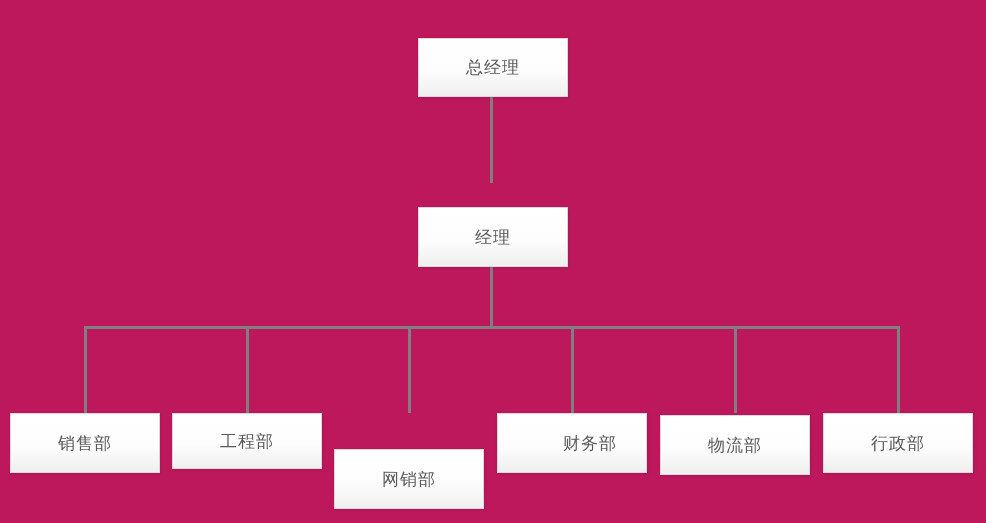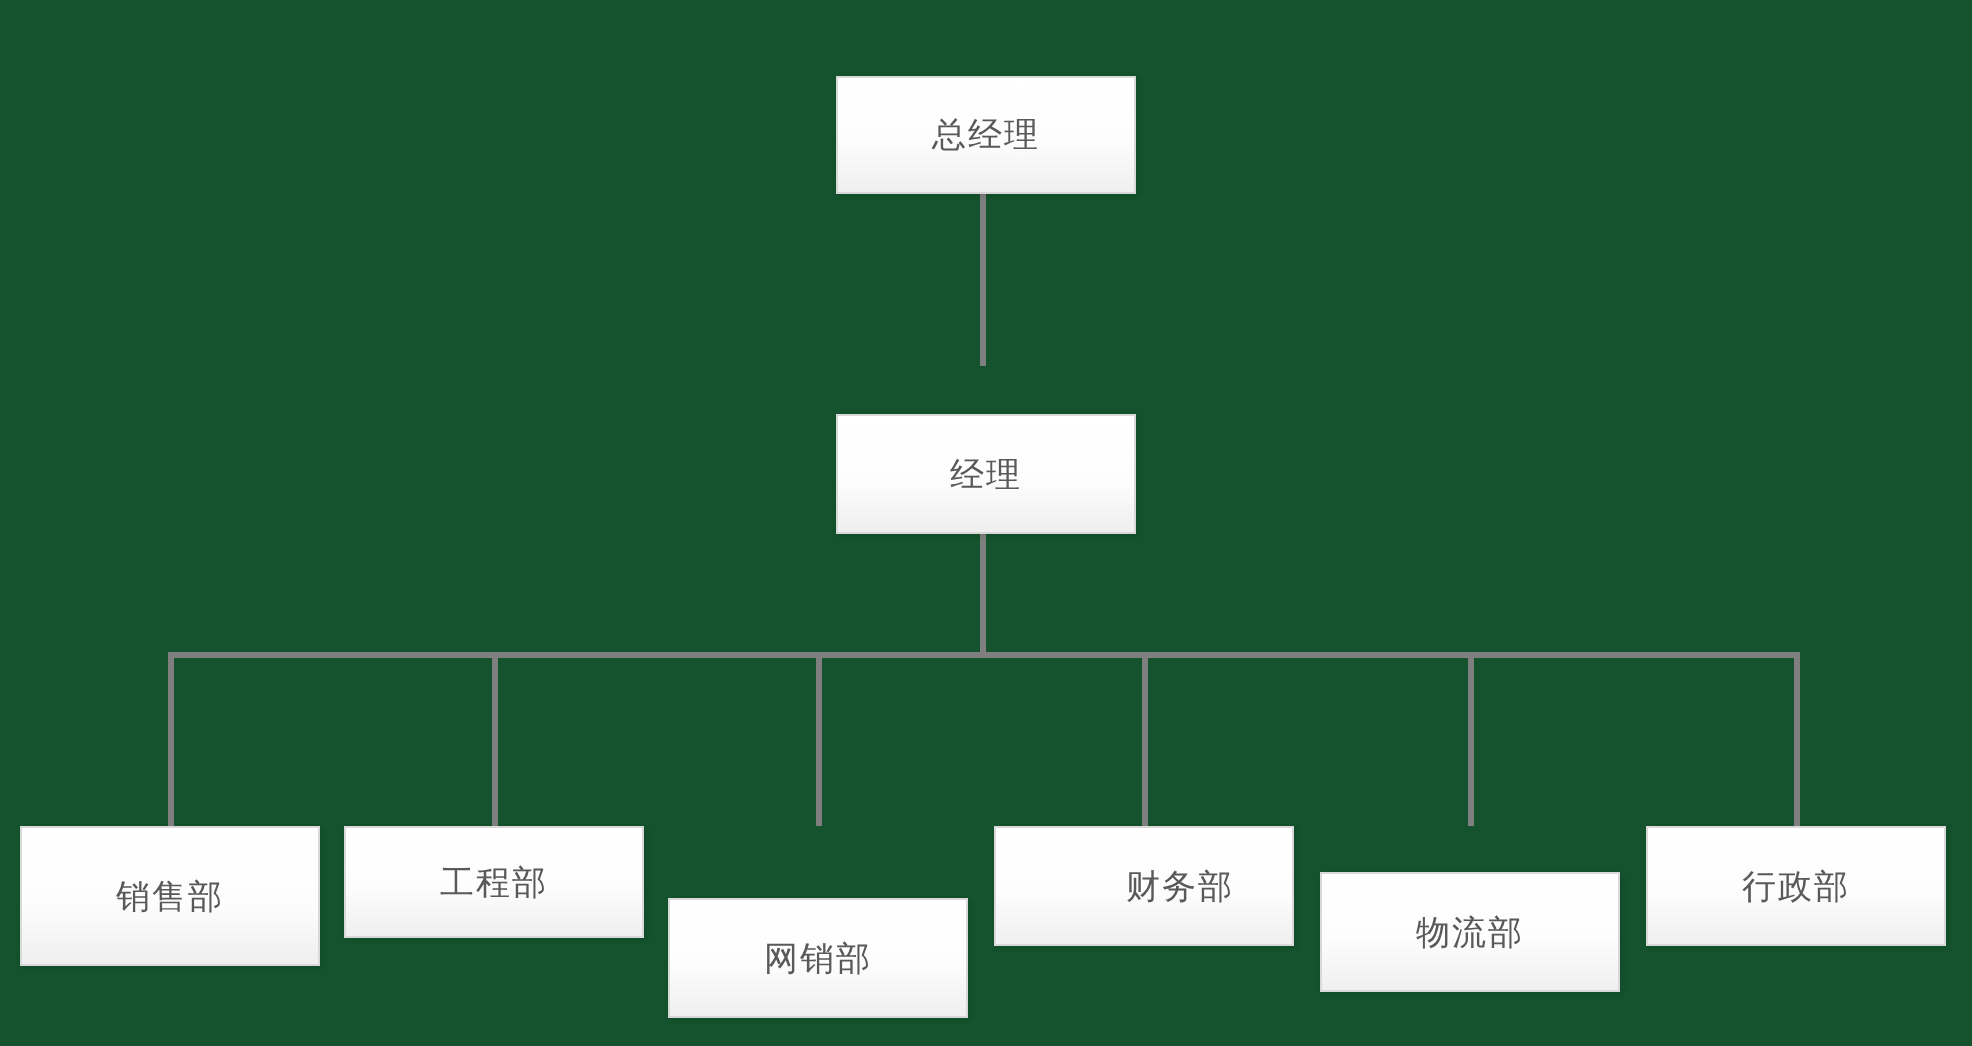--- a/index.html
+++ b/index.html
@@ -5,21 +5,21 @@
   html, body {
     margin: 0;
     padding: 0;
     background: #ffffff;
     font-family: "DejaVu Sans", "Liberation Sans", sans-serif;
   }
   .canvas {
     position: relative;
     width: 986px;
     height: 523px;
-    background: #14532d;
+    background: #be185d;
     overflow: hidden;
   }
   .node {
     position: absolute;
     width: 150px;
     height: 59px;
     box-sizing: border-box;
     background: linear-gradient(to bottom, #ffffff 0%, #fdfdfd 55%, #efefef 100%);
     border: 1px solid #d9d9d9;
     box-shadow: 1px 1px 3px rgba(0,0,0,0.12);
@@ -56,32 +56,32 @@
   <div class="line v" style="left:897px; top:326px; height:87px;"></div>
 
   <div class="node" style="left:418px; top:38px;">
     <span>总经理</span>
   </div>
 
   <div class="node" style="left:418px; top:182px; height:60px;margin-top:25px;">
     <span>经理</span>
   </div>
 
-  <div class="node" style="left:10px;  top:413px; height:70px;">
+  <div class="node" style="left:10px;  top:413px; height:60px;">
     <span>销售部</span>
   </div>
   <div class="node" style="left:172px; top:413px; height:56px;">
     <span>工程部</span>
   </div>
   <div class="node" style="left:334px; top:413px; height:60px;margin-top:36px;">
     <span>网销部</span>
   </div>
   <div class="node" style="left:497px; top:413px; height:60px;padding-left:36px;">
     <span>财务部</span>
   </div>
-  <div class="node" style="left:660px; top:436px; height:60px;">
+  <div class="node" style="left:660px; top:415px; height:60px;">
     <span>物流部</span>
   </div>
   <div class="node" style="left:823px; top:413px; height:60px;">
     <span>行政部</span>
   </div>
 
 </div>
 
 </body></html>

